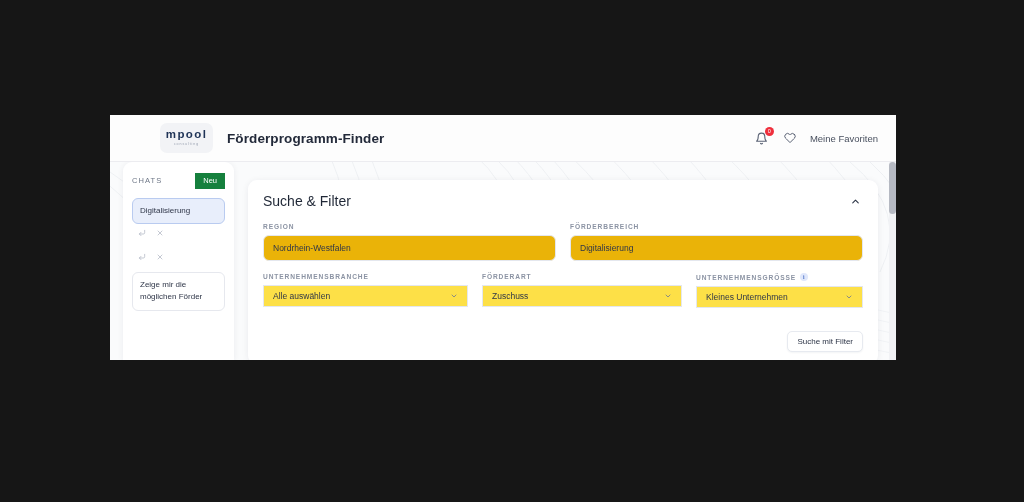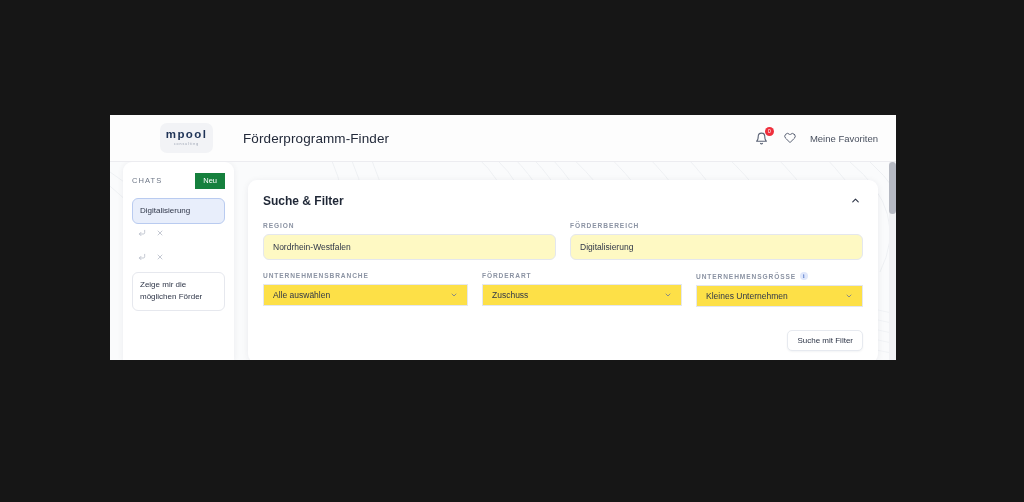--- a/index.html
+++ b/index.html
@@ -43,23 +43,23 @@
     font-size: 11.5px; font-weight: 700;
     color: #1f3356; letter-spacing: 1.4px;
     line-height: 1;
   }
   #logo-sub {
     font-size: 3.6px; color: #9aa2b1;
     letter-spacing: 0.9px; margin-top: 2px;
     line-height: 1;
   }
   #app-title {
-    margin-left: 30px;
+    margin-left: 14px;
     font-size: 13.5px;
-    font-weight: 400;
+    font-weight: 700;
     color: #232a3a;
     letter-spacing: .1px;
   }
   #header-right {
     margin-left: auto;
     display: flex; align-items: center; gap: 13px;
   }
   #bell-wrap { position: relative; width: 18px; height: 18px; }
   #bell-wrap svg { width: 13px; height: 13px; position: absolute; left: 2px; top: 3px; }
   #bell-badge {
@@ -146,21 +146,21 @@
     border-radius: 9px;
     box-shadow: 0 1px 7px rgba(20,30,55,.07);
     padding: 13px 15px 12px 15px;
     z-index: 4;
   }
   #panel-head {
     display: flex; align-items: center; justify-content: space-between;
     margin-bottom: 14px;
   }
   #panel-title {
-    font-size: 12px; font-weight: 700; color: #1f2736;
+    font-size: 14px; font-weight: 400; color: #1f2736;
   }
   #collapse-toggle { cursor: pointer; padding: 2px; display: flex; }
   #collapse-toggle svg { width: 11px; height: 11px; }
 
   .field-label {
     font-size: 6.6px; letter-spacing: .9px;
     color: #8b93a3; font-weight: 600;
     margin-bottom: 5px;
     display: flex; align-items: center; gap: 4px;
   }
@@ -170,21 +170,21 @@
     font-size: 5.5px; font-weight: 700;
     display: inline-flex; align-items: center; justify-content: center;
     font-family: "Liberation Serif", serif; cursor: pointer;
   }
   .row { display: flex; gap: 14px; margin-bottom: 12px; }
   .col { flex: 1; }
   .text-input {
     width: 100%; height: 25px;
     border: 1px solid #e4e7ee;
     border-radius: 6px;
-    background: #fef9c3;
+    background: #eab308;
     padding: 12px 9px;
     font-size: 8.5px; color: #2f3648;
     font-family: "Liberation Sans", sans-serif;
     outline: none;
   }
   .select-box {
     width: 100%; height: 22px;
     border: 1px solid #e4e7ee;
     border-radius: 0;
     background: #fde047;

